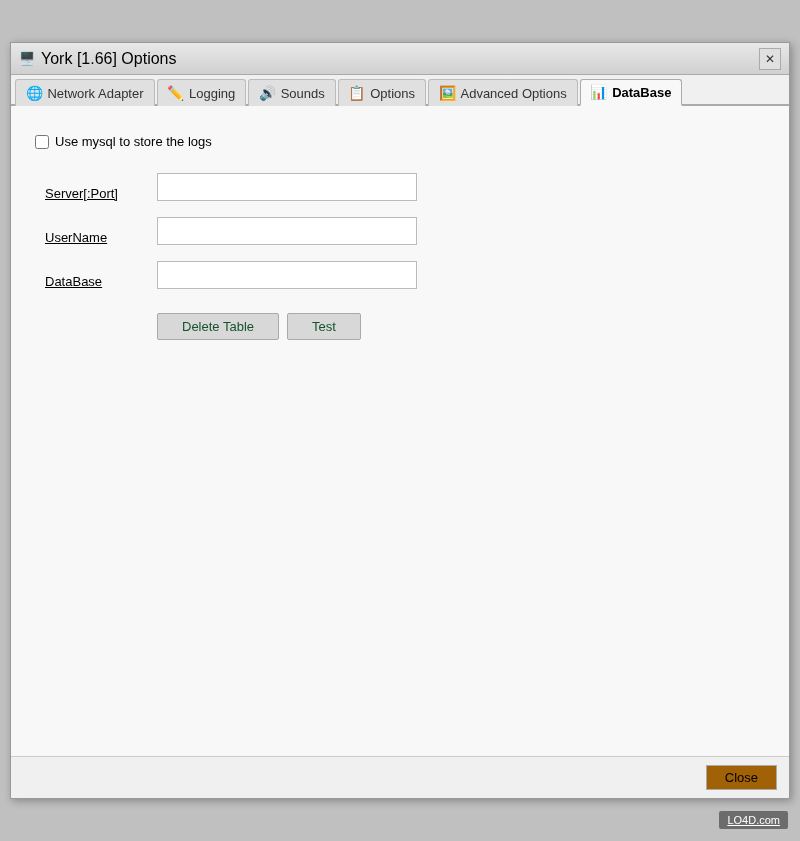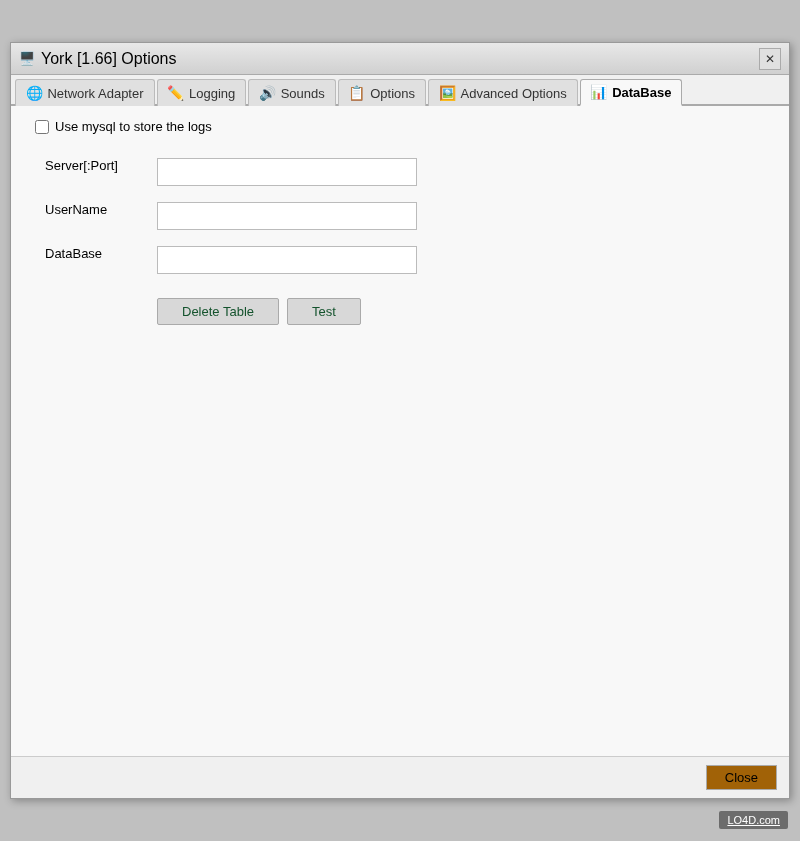--- a/index.html
+++ b/index.html
@@ -103,21 +103,21 @@
       color: #000;
       z-index: 1;
     }
 
     .tab-icon {
       font-size: 14px;
     }
 
     .content-area {
       background: #f8f8f8;
-      padding: 13px 24px;
+      padding: 28px 24px;
       flex: 1;
       min-height: 650px;
     }
 
     .checkbox-row {
       display: flex;
       align-items: center;
       gap: 6px;
       margin-bottom: 24px;
     }
@@ -135,22 +135,23 @@
 
     .form-section {
       display: flex;
       flex-direction: column;
       gap: 16px;
       margin-left: 10px;
     }
 
     .form-row {
       display: flex;
-      align-items: flex-start;
+      align-items: flex-end;
       gap: 12px;
+      text-decoration: underline;
     }
 
     .form-label {
       width: 100px;
       font-size: 13px;
       color: #000;
       text-align: left;
     }
 
     .form-label.blue {

